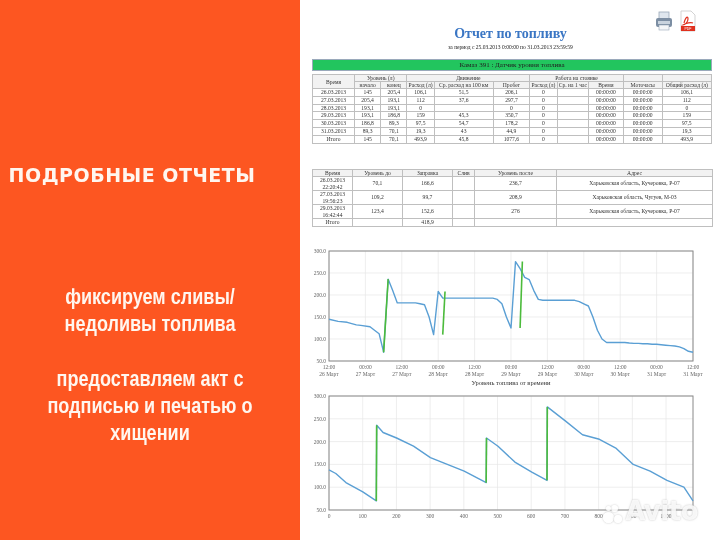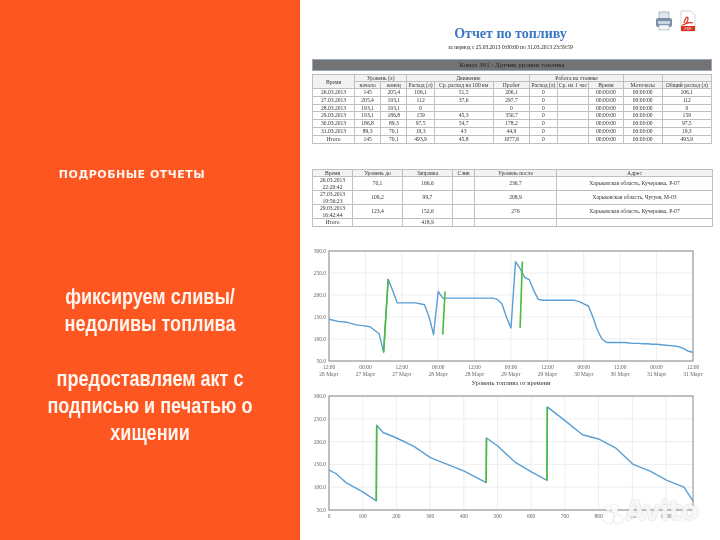--- a/index.html
+++ b/index.html
@@ -8,21 +8,21 @@
 
   .left-panel {
     position: absolute; left: 0; top: 0; width: 300px; height: 540px;
     background: #fd5621;
     color: #fff6ef;
   }
   .headline {
     position: absolute; left: 0; top: 160px; width: 264px;
     text-align: center;
     font-family: "DejaVu Sans", sans-serif;
-    font-weight: bold; font-size: 11px; line-height: 30px; letter-spacing: 0.5px;
+    font-weight: bold; font-size: 19px; line-height: 30px; letter-spacing: 0.5px;
   }
   .bullet {
     position: absolute; left: 0; width: 300px; text-align: center;
     font-family: "Liberation Sans", sans-serif;
     font-weight: bold; font-size: 22px; line-height: 27px;
     transform: scaleX(0.82); transform-origin: center;
   }
   .bullet.b1 { top: 283px; }
   .bullet.b2 { top: 365px; }
 
@@ -39,21 +39,21 @@
   .report-title {
     position: absolute; left: 0; width: 405px; top: 22px; text-align: center;
     color: #3a76c4; font-weight: bold; font-size: 14px;
   }
   .report-period {
     position: absolute; left: 0; width: 405px; top: 40px; text-align: center;
     font-size: 5.5px; color: #222;
   }
   .vehicle-bar {
     position: absolute; left: 4px; top: 55px; width: 400px; height: 12px;
-    background: #737373; border: 1px solid #9aa9bb;
+    background: #22c55e; border: 1px solid #9aa9bb;
     text-align: center; font-size: 7px; line-height: 10px; color: #222;
   }
   table.t {
     position: absolute; left: 4px; border-collapse: collapse;
     font-size: 5.6px; color: #333; width: 400px; table-layout: fixed;
   }
   table.t td, table.t th {
     border: 1px solid #bfbfbf; text-align: center; font-weight: normal;
     padding: 0 1px; line-height: 6.8px; overflow: hidden; white-space: nowrap;
   }

